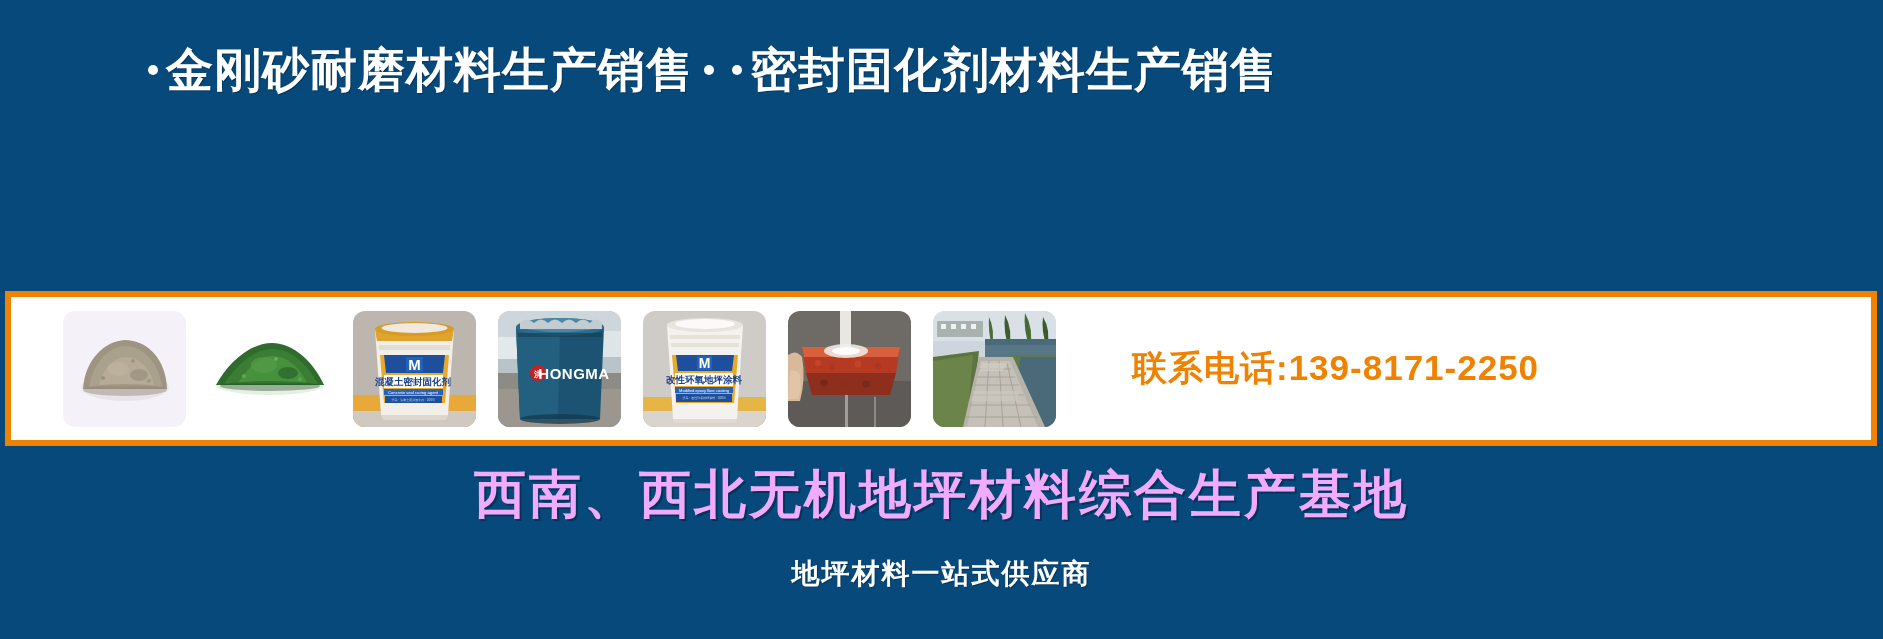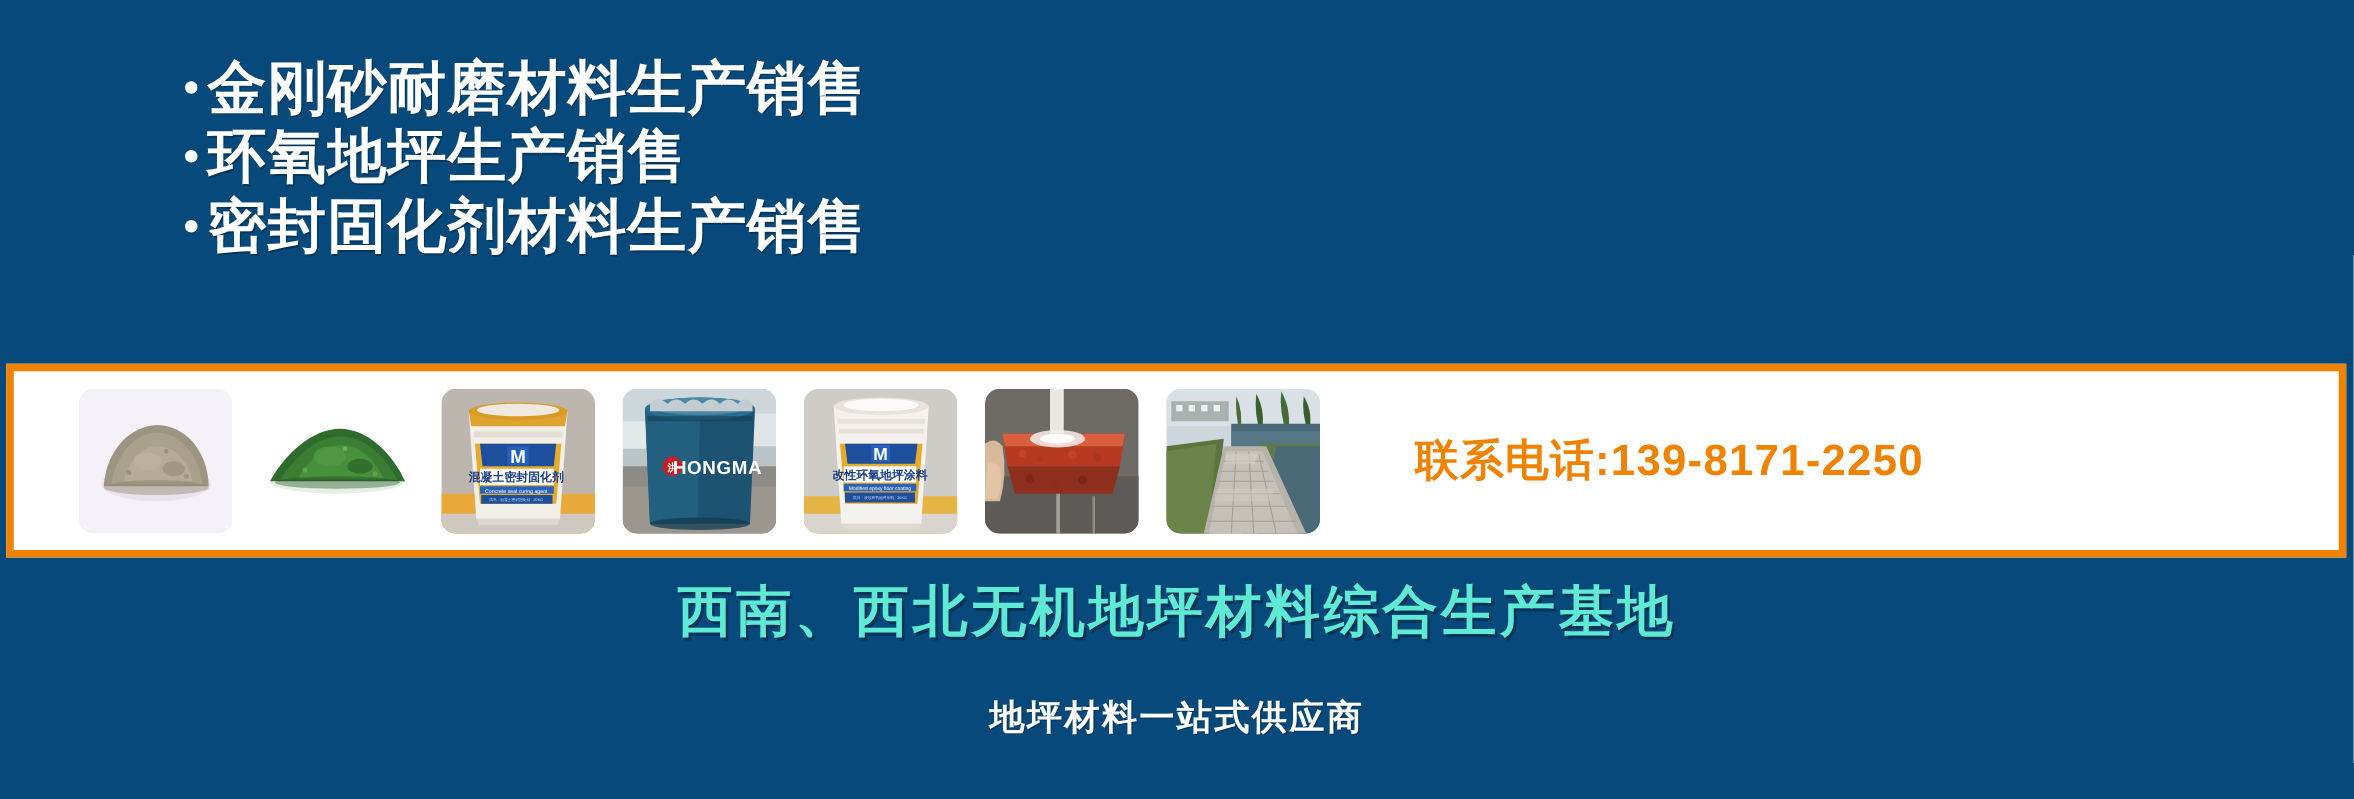--- a/index.html
+++ b/index.html
@@ -17,21 +17,22 @@
     background: #06497a;
     overflow: hidden;
     box-sizing: border-box;
   }
 
   
   .bullets {
     position: absolute;
     top: 42px;
     display: flex;
-    flex-direction: column;
+    flex-direction: row;
+    gap: 10px;
   }
   .bullets.left  { left: 148px; }
   .bullets.right { left: 1040px; }
 
   .bullet-line {
     display: flex;
     align-items: center;
     color: #ffffff;
     font-size: 47px;
     font-weight: 700;
@@ -89,22 +90,22 @@
     margin-left: 76px;
   }
 
   
   #headline {
     position: absolute;
     top: 460px;
     left: 0;
     width: 100%;
     text-align: center;
-    color: #5eead4;
-    font-size: 44px;
+    color: #f0abfc;
+    font-size: 52px;
     font-weight: 700;
     letter-spacing: 3px;
     text-shadow: 2px 2px 0 rgba(0,0,0,0.28);
   }
   #subheadline {
     position: absolute;
     top: 555px;
     left: 0;
     width: 100%;
     text-align: center;
@@ -120,21 +121,20 @@
 
 <div id="banner">
 
   <div class="bullets left">
     <div class="bullet-line">
       <span class="bullet-dot"></span>
       <span>金刚砂耐磨材料生产销售</span>
     </div>
     <div class="bullet-line">
       <span class="bullet-dot"></span>
-      <span>环氧地坪生产销售</span>
     </div>
     <div class="bullet-line">
       <span class="bullet-dot"></span>
       <span>密封固化剂材料生产销售</span>
     </div>
   </div>
 
 
   <div id="photo-panel">
 

